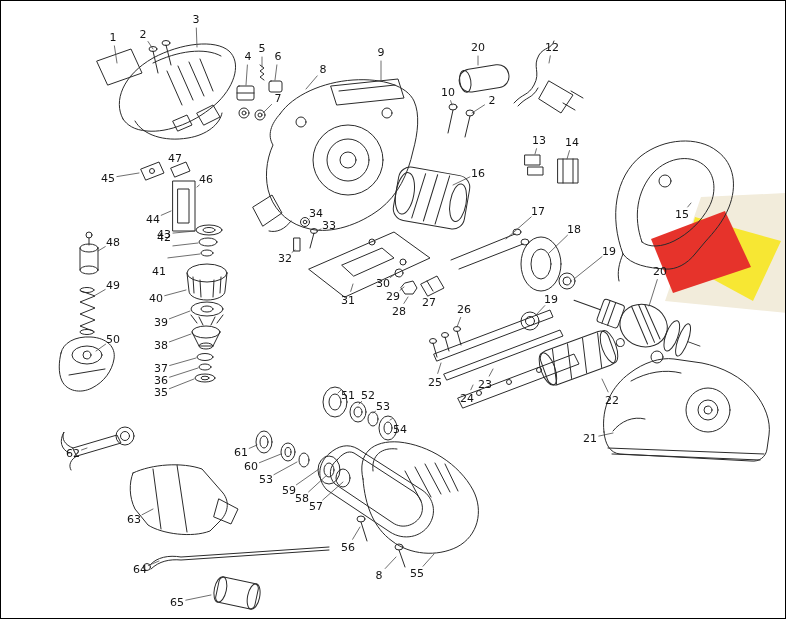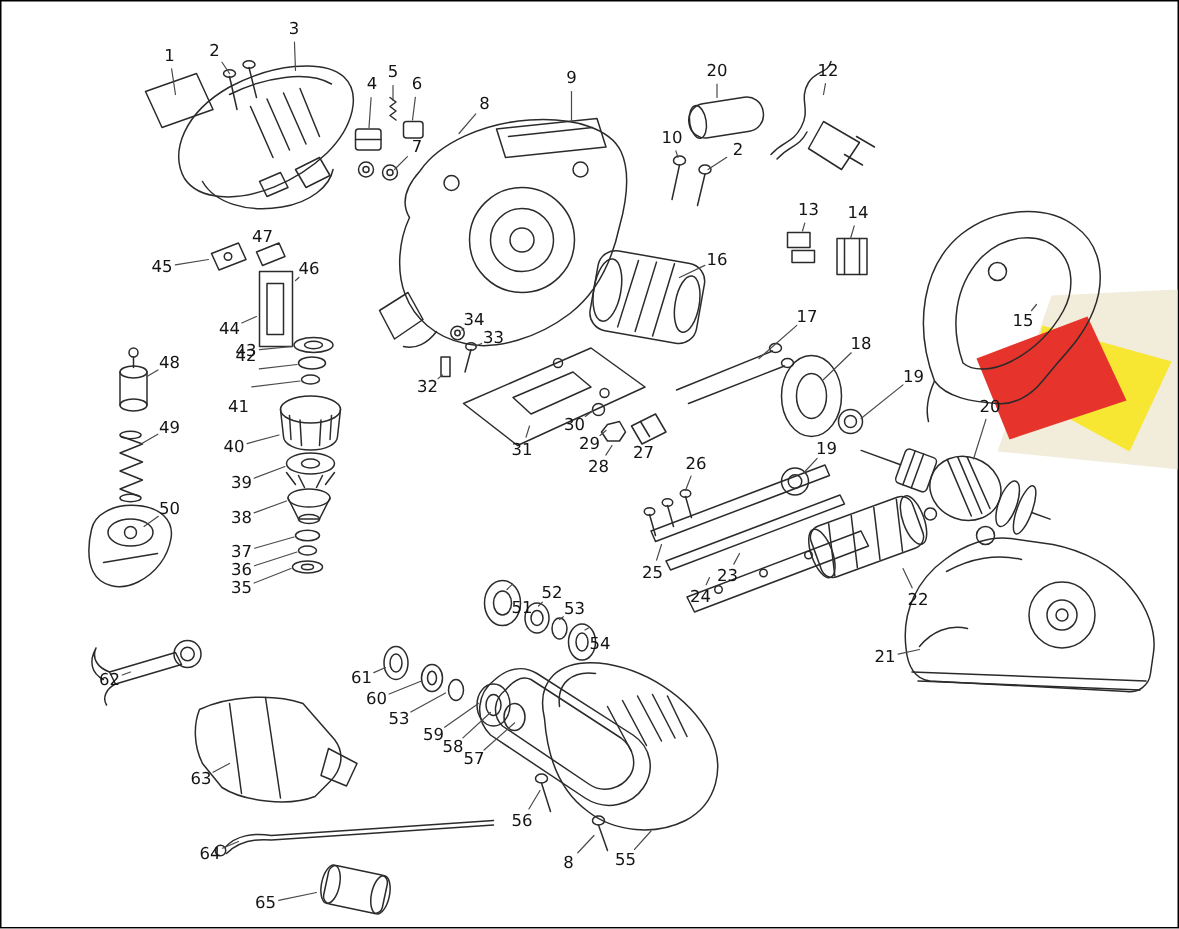--- a/index.html
+++ b/index.html
@@ -474,21 +474,21 @@
       <span class="part-num" style="left: 160px; top: 391px;">35</span>
       <span class="part-num" style="left: 463px; top: 308px;">26</span>
       <span class="part-num" style="left: 434px; top: 381px;">25</span>
       <span class="part-num" style="left: 484px; top: 383px;">23</span>
       <span class="part-num" style="left: 466px; top: 397px;">24</span>
       <span class="part-num" style="left: 611px; top: 399px;">22</span>
       <span class="part-num" style="left: 589px; top: 437px;">21</span>
       <span class="part-num" style="left: 72px; top: 452px;">62</span>
       <span class="part-num" style="left: 240px; top: 451px;">61</span>
       <span class="part-num" style="left: 250px; top: 465px;">60</span>
-      <span class="part-num" style="left: 347px; top: 404px; text-align: right;">51</span>
+      <span class="part-num" style="left: 347px; top: 394px; text-align: right;">51</span>
       <span class="part-num" style="left: 367px; top: 394px;">52</span>
       <span class="part-num" style="left: 382px; top: 405px;">53</span>
       <span class="part-num" style="left: 399px; top: 428px;">54</span>
       <span class="part-num" style="left: 265px; top: 478px;">53</span>
       <span class="part-num" style="left: 288px; top: 489px;">59</span>
       <span class="part-num" style="left: 301px; top: 497px;">58</span>
       <span class="part-num" style="left: 315px; top: 505px;">57</span>
       <span class="part-num" style="left: 133px; top: 518px;">63</span>
       <span class="part-num" style="left: 347px; top: 546px;">56</span>
       <span class="part-num" style="left: 378px; top: 574px;">8</span>

